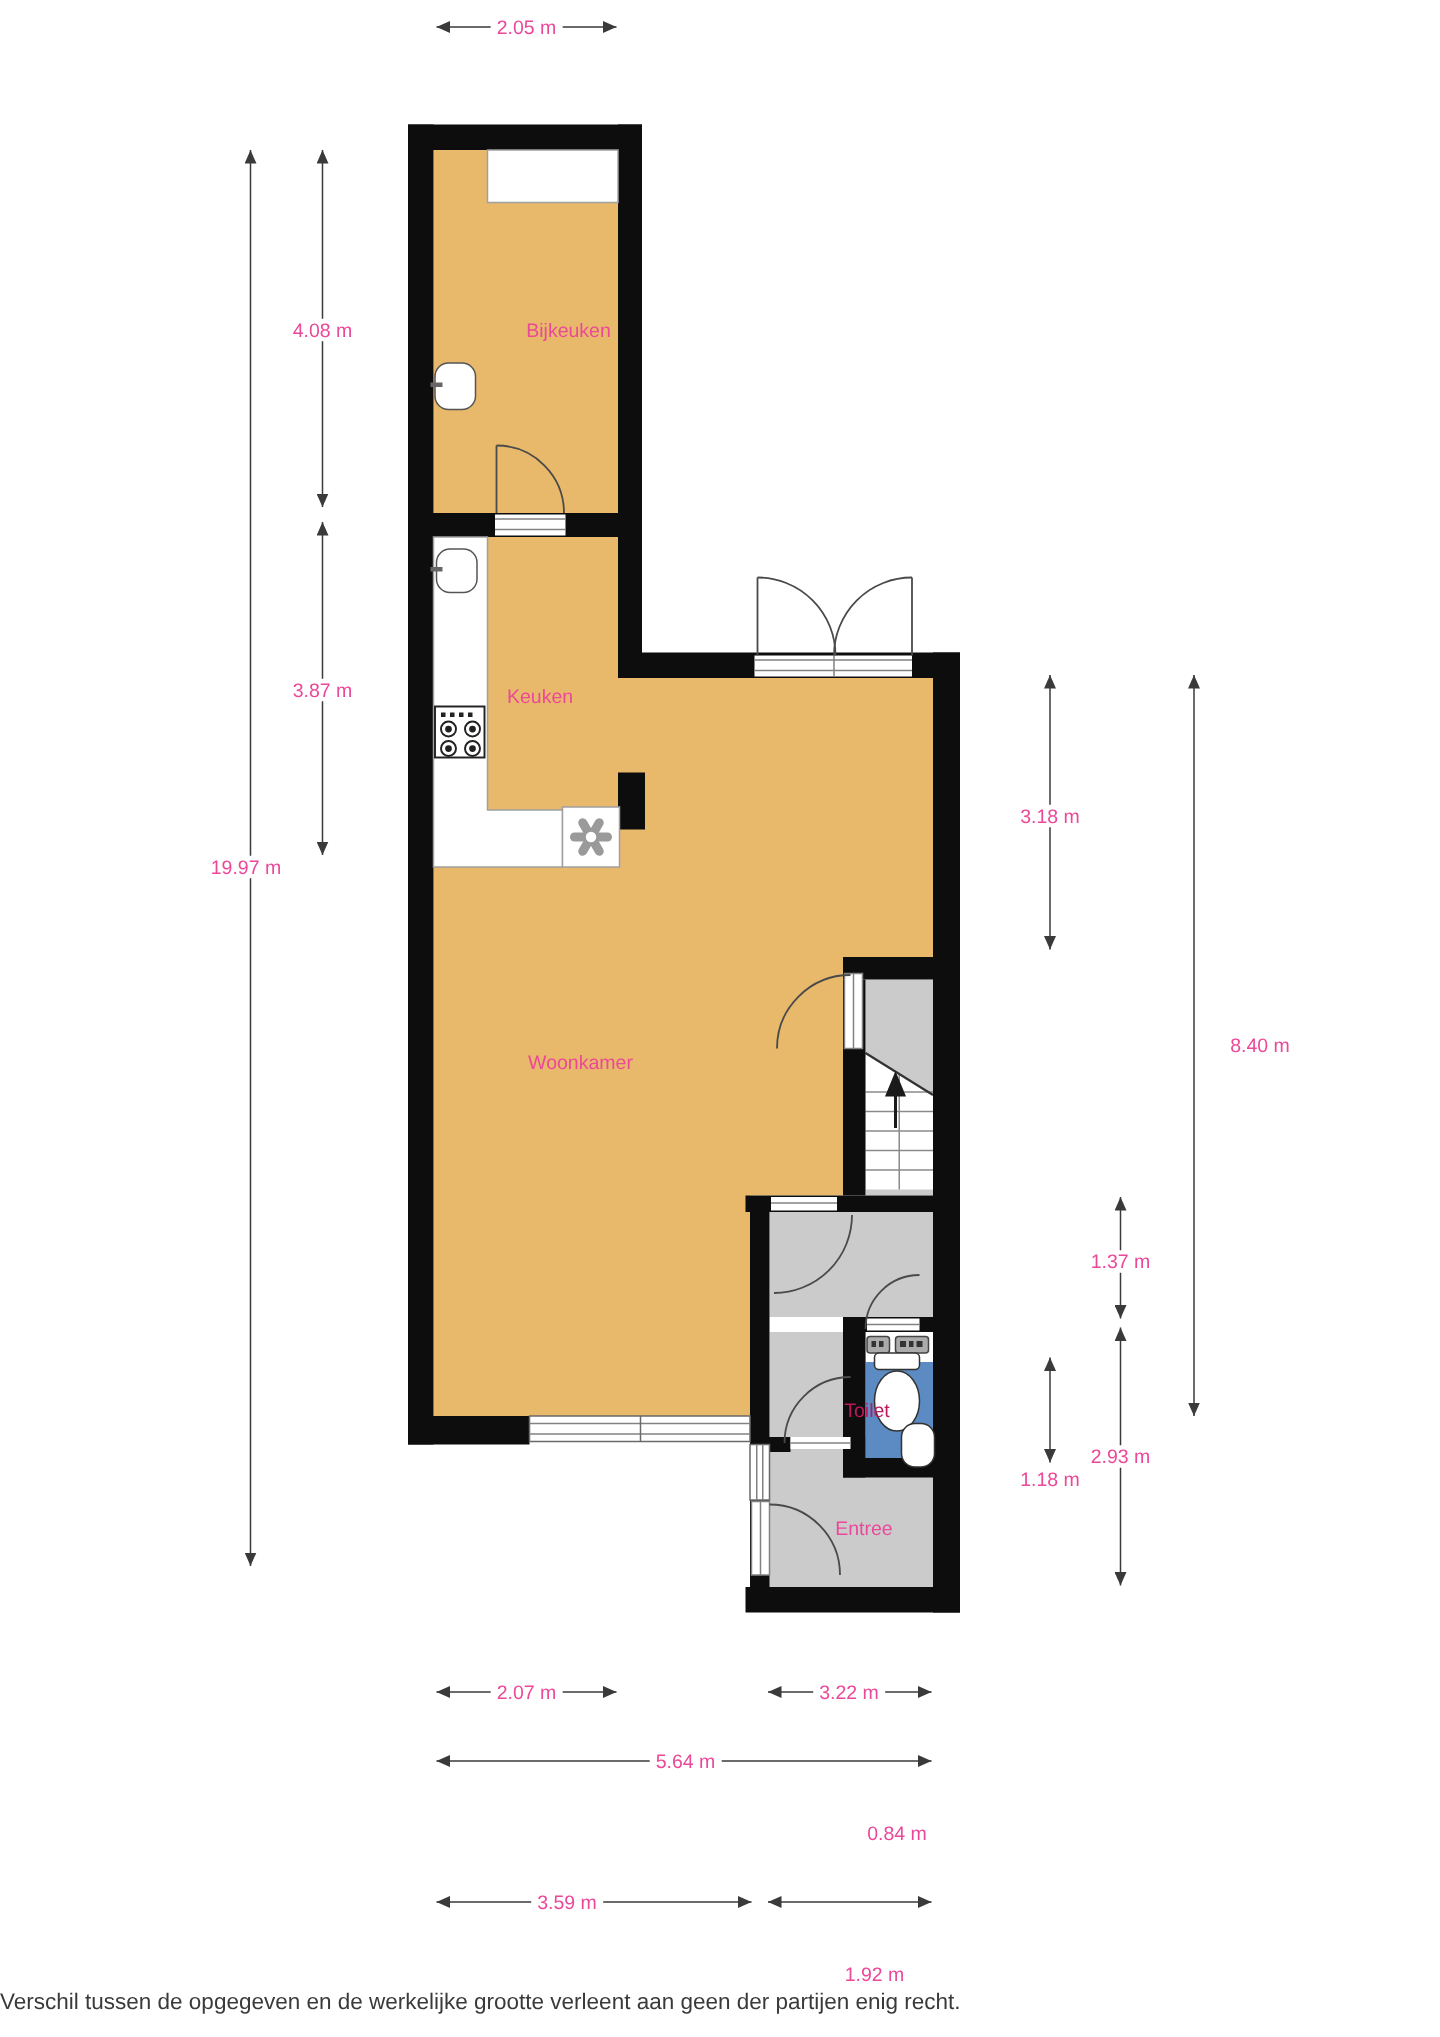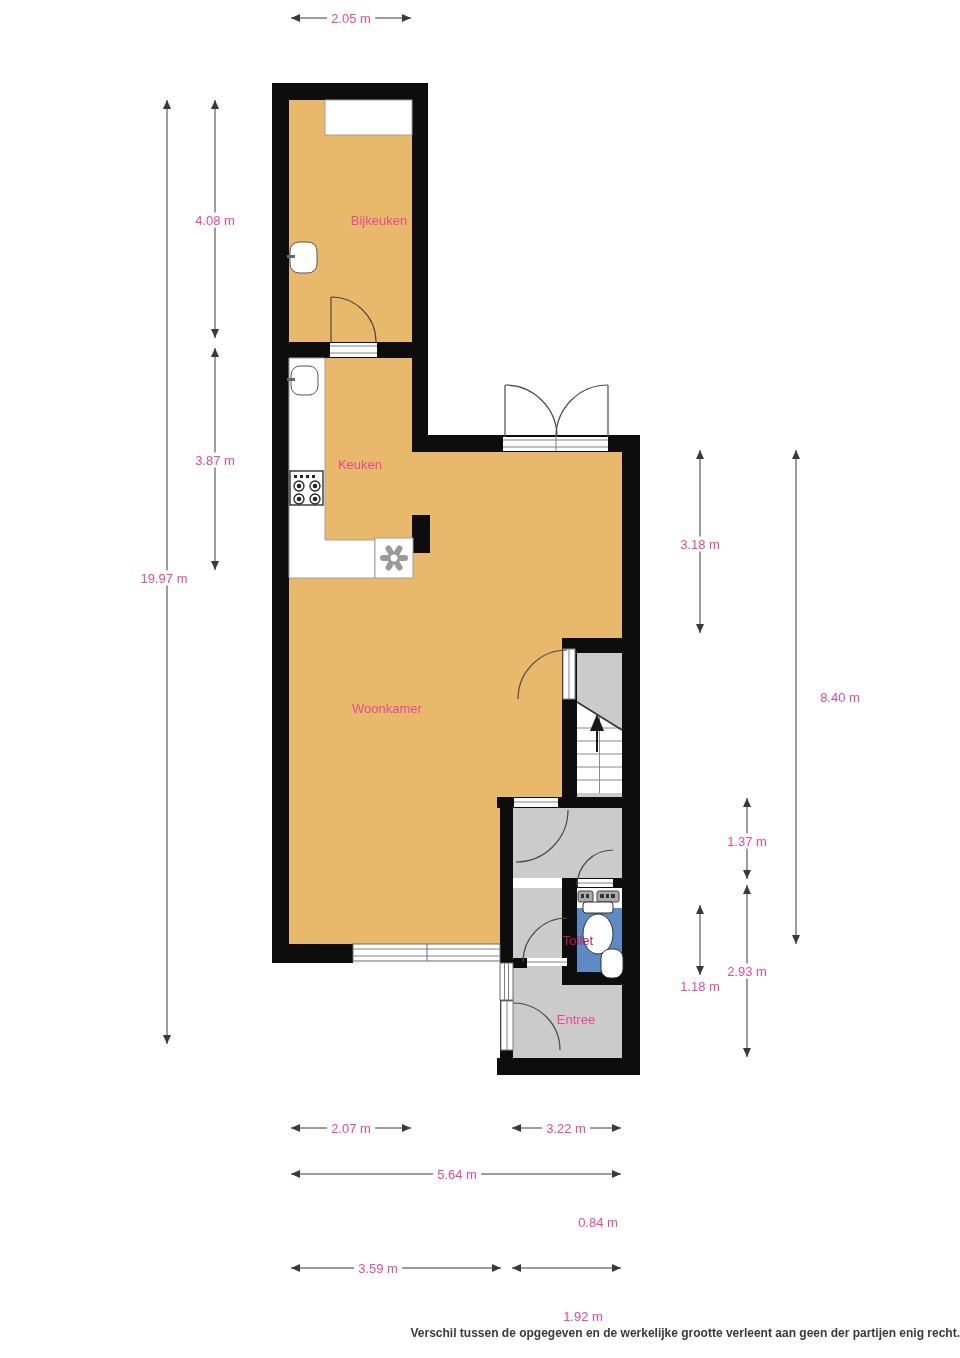--- a/index.html
+++ b/index.html
@@ -25,22 +25,22 @@
   .fixt{fill:#ffffff;stroke:#555;stroke-width:1;}
   .counter{fill:#ffffff;stroke:#a0a0a0;stroke-width:1;}
   .frameline{stroke:#828282;stroke-width:1;fill:none;}
   .lbl{
     position:absolute;transform:translate(-50%,-50%);white-space:nowrap;
     font-size:13px;line-height:1;color:#ec4899;
   }
   .dim-lbl{background:#fff;padding:1px 4px;}
   .room-lbl{background:transparent;}
   .footer{
-    position:absolute;left:0;top:1326px;width:960px;text-align:right;
-    font-size:12px;color:#3a3a3a;font-weight:bold;
+    position:absolute;left:0;top:1326px;width:960px;text-align:left;
+    font-size:15px;color:#3a3a3a;
   }
 </style>
 </head>
 <body>
 
 <div class="canvas">
 
   <svg class="plan-svg" width="960" height="1358" viewBox="0 0 960 1358">
     <defs>
       <marker id="arr" markerWidth="10" markerHeight="8" refX="9" refY="4" orient="auto-start-reverse" markerUnits="userSpaceOnUse">

